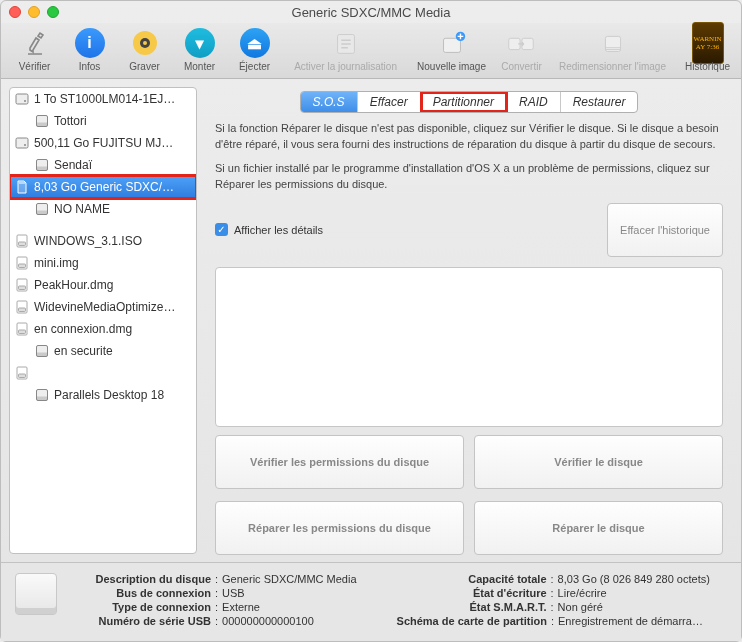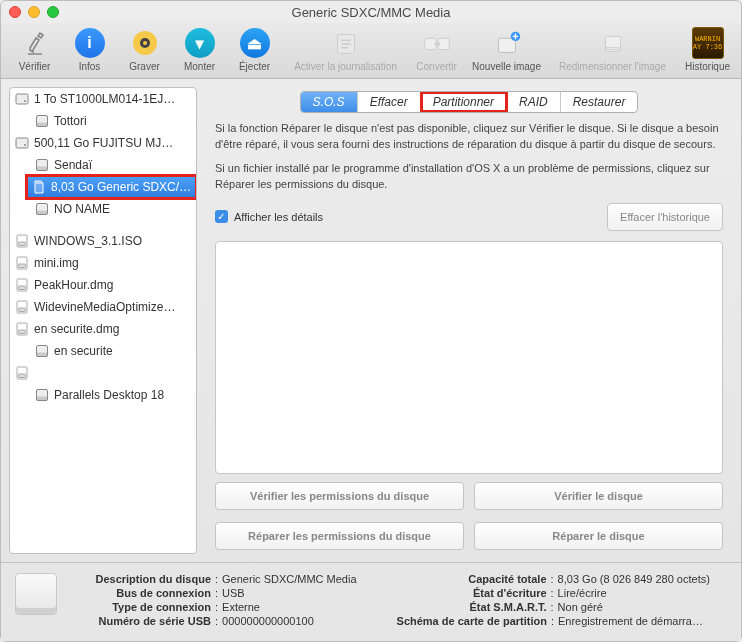--- a/index.html
+++ b/index.html
@@ -44,46 +44,46 @@
 .tb-item.wide { width:92px; }
 .tb-item.widest { width:140px; }
 .tb-label { font-size:10px; color:#555; margin-top:2px; text-align:center; white-space:nowrap; }
 .tb-label.disabled { color:#aaa; }
 .tb-icn { width:32px; height:32px; display:flex; align-items:center; justify-content:center; }
 .circle-icn { width:30px; height:30px; border-radius:50%; display:flex; align-items:center; justify-content:center; color:#fff; font-size:16px; font-weight:bold; }
 .ci-blue { background:linear-gradient(#3b99fc,#1e74e8); }
 .ci-teal { background:linear-gradient(#1fbce0,#0f9ec4); }
 .ci-bluee{ background:linear-gradient(#2da3f4,#1177e0); }
 .gray-icn { color:#bbb; font-size:24px; }
-.hist-icn { width:40px; height:32px; background:linear-gradient(#5c3a00,#2b1a00); border-radius:3px; font-family:Liberation Mono, monospace; font-size:7px; color:#ffb400; display:flex; flex-direction:column; align-items:center; justify-content:center; border:1px solid #7a5500;}
+.hist-icn { width:40px; height:42px; background:linear-gradient(#5c3a00,#2b1a00); border-radius:3px; font-family:Liberation Serif, serif; font-size:7px; color:#ffb400; display:flex; flex-direction:column; align-items:center; justify-content:center; border:1px solid #7a5500;}
 .spacer { flex:1; }
 .body { flex:1; display:flex; gap:8px; padding:8px; overflow:hidden; }
 .sidebar {
   width:188px; background:#fff; border:1px solid #c0c0c0; border-radius:4px;
   overflow:hidden; font-size:12px;
 }
 .side-row { display:flex; align-items:center; height:22px; padding:0 4px; white-space:nowrap; overflow:hidden; text-overflow:ellipsis; }
 .side-row .icn { width:16px; height:16px; margin-right:4px; flex-shrink:0; display:inline-flex; align-items:center; justify-content:center; }
 .side-row.indent1 { padding-left:24px; }
-.side-row.selected { background:linear-gradient(#4ea1f7,#2e7de0); color:#fff;margin-left:17px; }
+.side-row.selected { background:linear-gradient(#4ea1f7,#2e7de0); color:#fff; }
 .side-row.highlight-box { outline:3px solid #e2241b; outline-offset:-1px; }
 .side-sep { height:10px; }
 .pane { flex:1; display:flex; flex-direction:column; gap:8px; }
 .tabs { display:flex; justify-content:center; margin-top:4px; }
 .seg { display:flex; border:1px solid #b0b0b0; border-radius:4px; overflow:hidden; background:#fff; font-size:12px; }
 .seg div { padding:3px 12px; border-right:1px solid #c8c8c8;font-style:italic; }
 .seg div:last-child { border-right:none; }
 .seg .active { background:linear-gradient(#70b3f9,#3e8ee8); color:#fff; }
 .seg .boxed { outline:3px solid #e2241b; outline-offset:-2px; position:relative; z-index:1;text-align:center;}
 .info-text { font-size:11px; color:#444; line-height:1.45; padding:0 10px; }
 .details-row { display:flex; align-items:center; padding:2px 10px; gap:6px; }
 .checkbox { width:13px; height:13px; border-radius:3px; background:#3b8ee8; display:flex; align-items:center; justify-content:center; color:#fff; font-size:10px; }
 .btn {
   border:1px solid #c4c4c4; border-radius:4px; background:linear-gradient(#fefefe,#f1f1f1);
-  padding:7px 12px; font-size:11px; color:#888; white-space:nowrap;
+  padding:20px 12px; font-size:11px; color:#888; white-space:nowrap;
 }
 .log-area { flex:1; background:#fff; border:1px solid #c6c6c6; border-radius:4px; margin:0 10px; min-height:160px;}
 .btn-grid { display:flex; gap:10px; padding:0 10px 4px 10px;font-weight:bold; }
 .btn-grid .btn { flex:1; text-align:center; }
 .btn-grid.split { justify-content:space-between; }
 .footer {
   border-top:1px solid #c2c2c2; padding:10px 14px 14px 14px;
   background:#e6e6e6; display:flex; gap:14px; font-size:11px;
 }
 .drive-icn { width:42px; height:42px; background:linear-gradient(#fafafa,#e6e6e6); border:1px solid #c8c8c8; border-radius:4px; box-shadow: inset 0 -6px 0 #d0d0d0; }
@@ -149,40 +149,40 @@
     </div>
     <div class="tb-item widest">
       <div class="tb-icn gray-icn">
         <svg width="34" height="30" viewBox="0 0 34 30">
             <rect x="8" y="6" width="18" height="20" rx="2" fill="#e8e8e8" stroke="#ccc"></rect>
             <path d="M12 12h10M12 16h10M12 20h7" stroke="#ccc" stroke-width="1.5"></path>
           </svg>
       </div>
       <div class="tb-label disabled">Activer la journalisation</div>
     </div>
+    <div class="tb-item wide">
+      <div class="tb-icn">
+        <svg width="34" height="30" viewBox="0 0 34 30">
+            <rect x="8" y="10" width="18" height="15" rx="2" fill="#f0f0f0" stroke="#bbb"></rect>
+            <circle cx="26" cy="8" r="5" fill="#3b99fc"></circle>
+            <path d="M26 5v6M23 8h6" stroke="#fff" stroke-width="1.5"></path>
+          </svg>
+      </div>
+      <div class="tb-label">Nouvelle image</div>
+    </div>
     <div class="tb-item">
       <div class="tb-icn gray-icn">
         <svg width="34" height="30" viewBox="0 0 34 30">
             <rect x="4" y="10" width="12" height="12" rx="2" fill="#eee" stroke="#ccc"></rect>
             <rect x="18" y="10" width="12" height="12" rx="2" fill="#eee" stroke="#ccc"></rect>
             <path d="M14 16h6m0 0-2-2m2 2-2 2" stroke="#ccc" stroke-width="1.3" fill="none"></path>
           </svg>
       </div>
       <div class="tb-label disabled">Convertir</div>
     </div>
-    <div class="tb-item wide">
-      <div class="tb-icn">
-        <svg width="34" height="30" viewBox="0 0 34 30">
-            <rect x="8" y="10" width="18" height="15" rx="2" fill="#f0f0f0" stroke="#bbb"></rect>
-            <circle cx="26" cy="8" r="5" fill="#3b99fc"></circle>
-            <path d="M26 5v6M23 8h6" stroke="#fff" stroke-width="1.5"></path>
-          </svg>
-      </div>
-      <div class="tb-label">Nouvelle image</div>
-    </div>
     <div class="tb-item widest">
       <div class="tb-icn gray-icn">
         <svg width="34" height="30" viewBox="0 0 34 30">
             <rect x="9" y="8" width="16" height="16" rx="2" fill="#eee" stroke="#ccc"></rect>
             <path d="M9 20h16M9 22h16" stroke="#ccc"></path>
           </svg>
       </div>
       <div class="tb-label disabled">Redimensionner l'image</div>
     </div>
     <div class="spacer"></div>
@@ -293,21 +293,21 @@
             </span>
             <span>WidevineMediaOptimize…</span>
           </div>
           <div class="side-row">
             <span class="icn">
               <svg width="16" height="16" viewBox="0 0 16 16">
                 <rect x="3" y="2" width="10" height="12" rx="1" fill="#fff" stroke="#aaa"></rect>
                 <rect x="4.5" y="9" width="7" height="3.5" rx="0.8" fill="#ddd" stroke="#aaa"></rect>
               </svg>
             </span>
-            <span>en securite.dmg</span>
+            <span>en connexion.dmg</span>
           </div>
           <div class="side-row indent1">
             <span class="icn">
               <svg width="16" height="16" viewBox="0 0 16 16">
                 <rect x="2.5" y="2.5" width="11" height="11" rx="1.5" fill="#eee" stroke="#888"></rect>
                 <rect x="2.5" y="9.5" width="11" height="4" fill="#888" opacity="0.35"></rect>
               </svg>
             </span>
             <span>en securite</span>
           </div>

